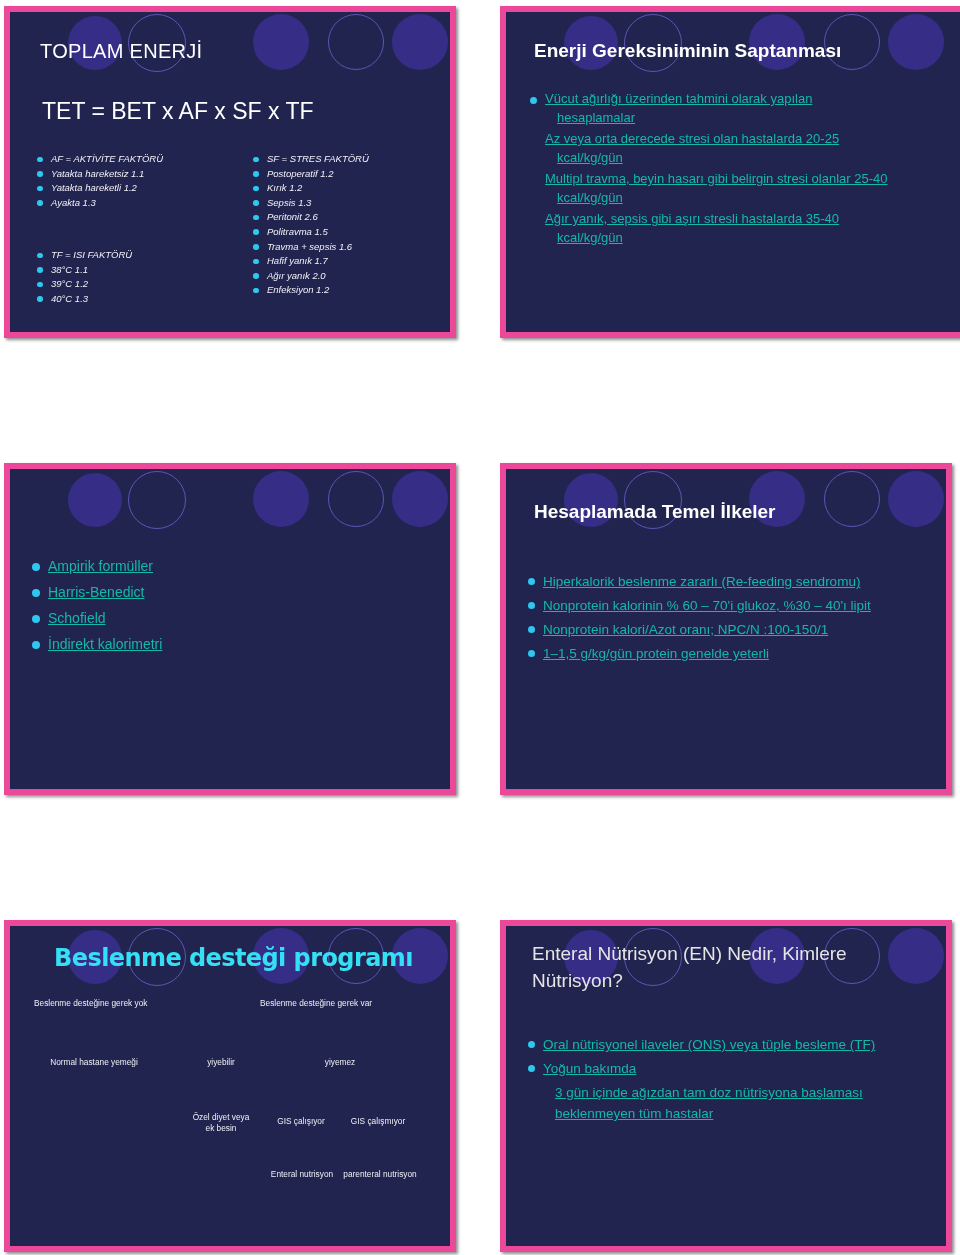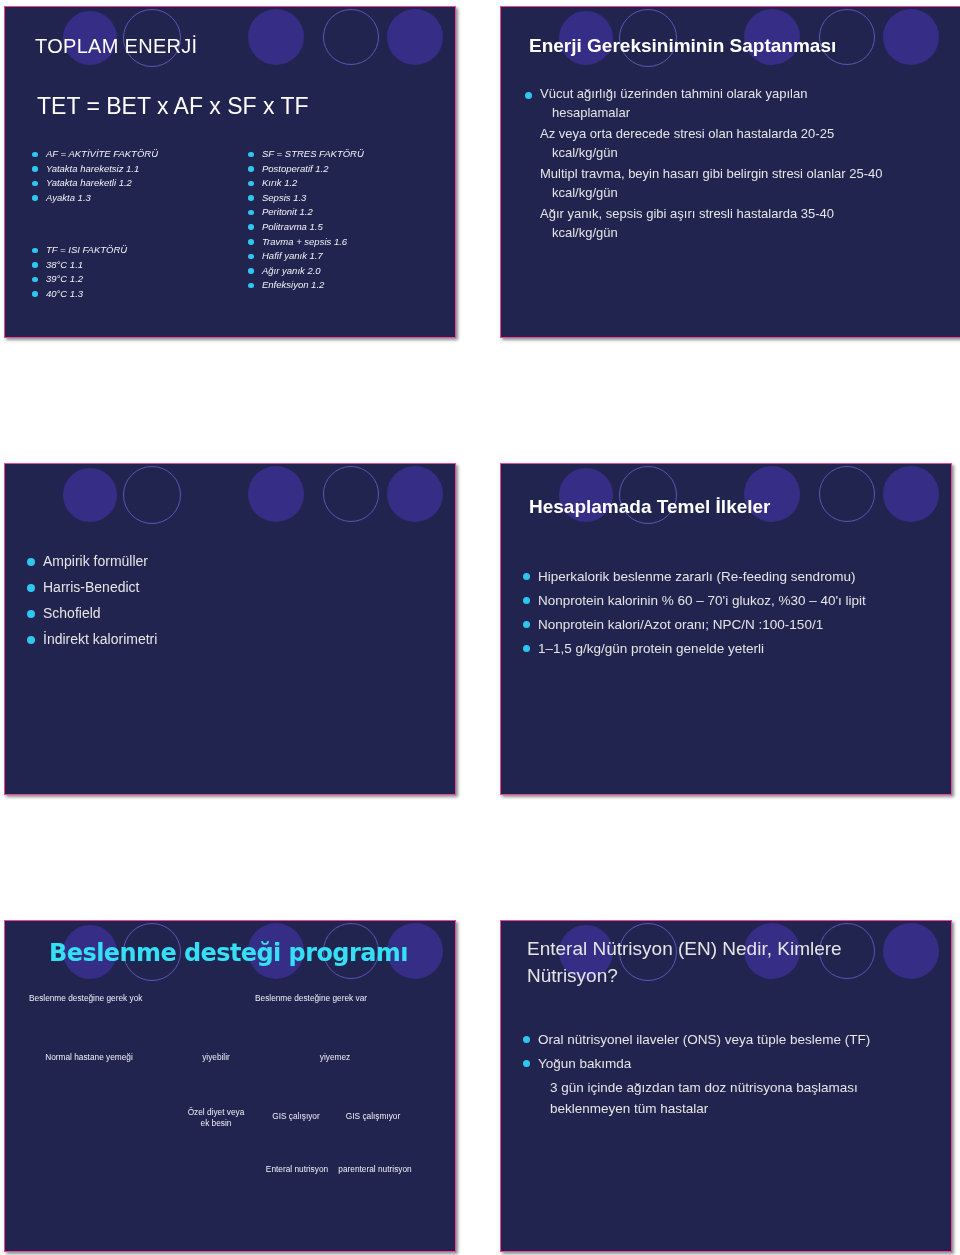--- a/index.html
+++ b/index.html
@@ -7,21 +7,21 @@
     width: 960px; height: 1255px;
     background: #ffffff;
     font-family: "Liberation Sans", sans-serif;
     overflow: hidden;
   }
   .page { position: relative; width: 960px; height: 1255px; background:#fff; }
 
   .slide {
     position: absolute;
     background: #222450;
-    border: 1px solid #ec4899;
+    border: 6px solid #ec4899;
     box-shadow: 2px 2px 3px rgba(0,0,0,0.45);
     overflow: hidden;
     color: #ffffff;
   }
   
   .s1 { left: 4px;   top: 6px;    width: 452px; height: 332px; }
   .s2 { left: 500px; top: 6px;    width: 480px; height: 332px; }
   
   .s3 { left: 4px;   top: 463px;  width: 452px; height: 332px; }
   .s4 { left: 500px; top: 463px;  width: 452px; height: 332px; }
@@ -63,22 +63,22 @@
   }
 
   
   .hd {
     position:absolute; left:28px; top:26px; right:22px;
     font-size:19px; font-weight:bold; color:#fff; line-height:25px;
   }
 
   .blist { position:absolute; left:24px; right:14px; }
   .bl-item {
-    position:relative; padding-left:15px; color:#e5e5e5;
-    font-size:13px; line-height:18.5px; margin-bottom:3px;
+    position:relative; padding-left:15px; color:#14b8a6;
+    font-size:13px; line-height:18.5px; margin-bottom:3px;text-decoration:underline;
   }
   .bl-item.bullet::before {
     content:""; position:absolute; left:0px; top:6.5px;
     width:7px; height:7px; border-radius:50%; background:#2ec7f0;
   }
   .bl-item .cont { display:block; padding-left:12px; }
   .bl-item.nobullet { padding-left:15px; }
 
   
   .s3-list { position:absolute; left:22px; top:86px; }
@@ -134,21 +134,21 @@
         <div class="li">38°C 1.1</div>
         <div class="li">39°C 1.2</div>
         <div class="li">40°C 1.3</div>
       </div>
 
       <div class="col-list col-right">
         <div class="li">SF = STRES FAKTÖRÜ</div>
         <div class="li">Postoperatif 1.2</div>
         <div class="li">Kırık 1.2</div>
         <div class="li">Sepsis 1.3</div>
-        <div class="li">Peritonit 1.2</div>
+        <div class="li">Peritonit 2.6</div>
         <div class="li">Politravma 1.5</div>
         <div class="li">Travma + sepsis 1.6</div>
         <div class="li">Hafif yanık 1.7</div>
         <div class="li">Ağır yanık 2.0</div>
         <div class="li">Enfeksiyon 1.2</div>
       </div>
     </div>
   </div>
 
   <div class="slide s2">

